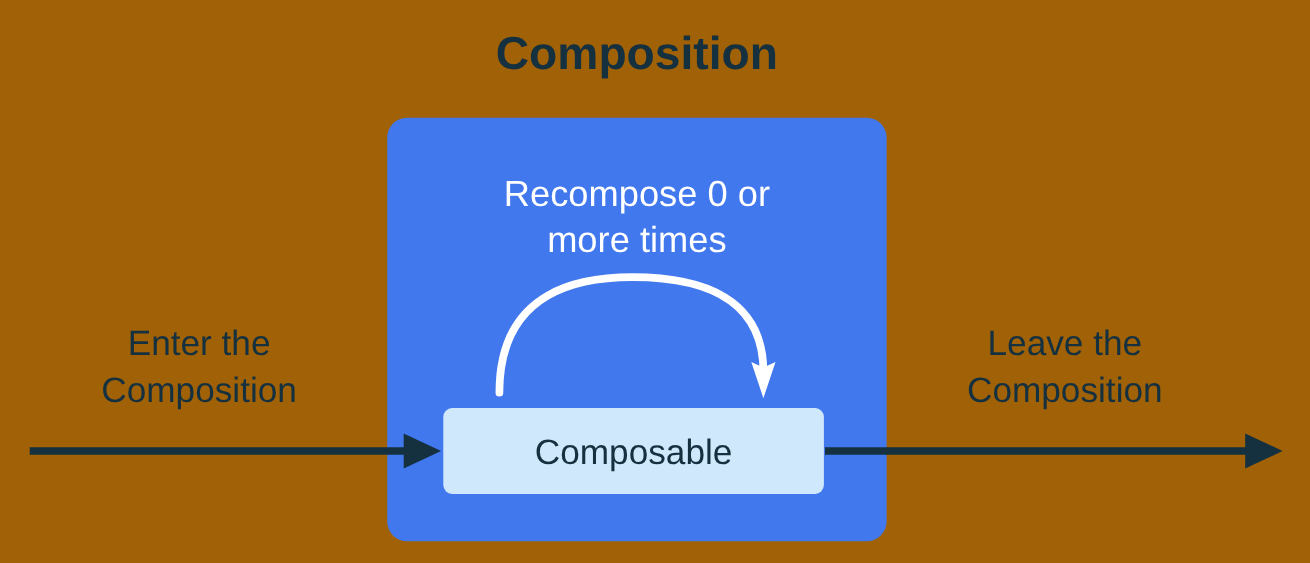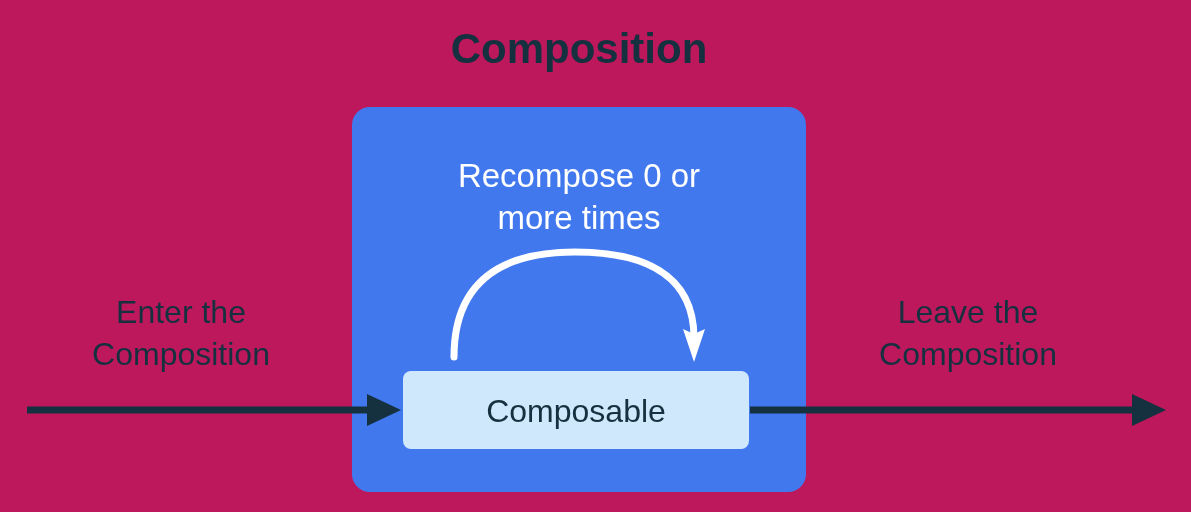--- a/index.html
+++ b/index.html
@@ -10,21 +10,21 @@
   body {
     width: 1191px;
     height: 512px;
     overflow: hidden;
     font-family: "Liberation Sans", sans-serif;
   }
   #diagram-root {
     position: relative;
     width: 1191px;
     height: 512px;
-    background: #be185d;
+    background: #a16207;
   }
   svg#composition-svg {
     display: block;
     width: 1191px;
     height: 512px;
   }
   .title-text {
     font-family: "Liberation Sans", sans-serif;
     font-weight: bold;
     font-size: 42px;

